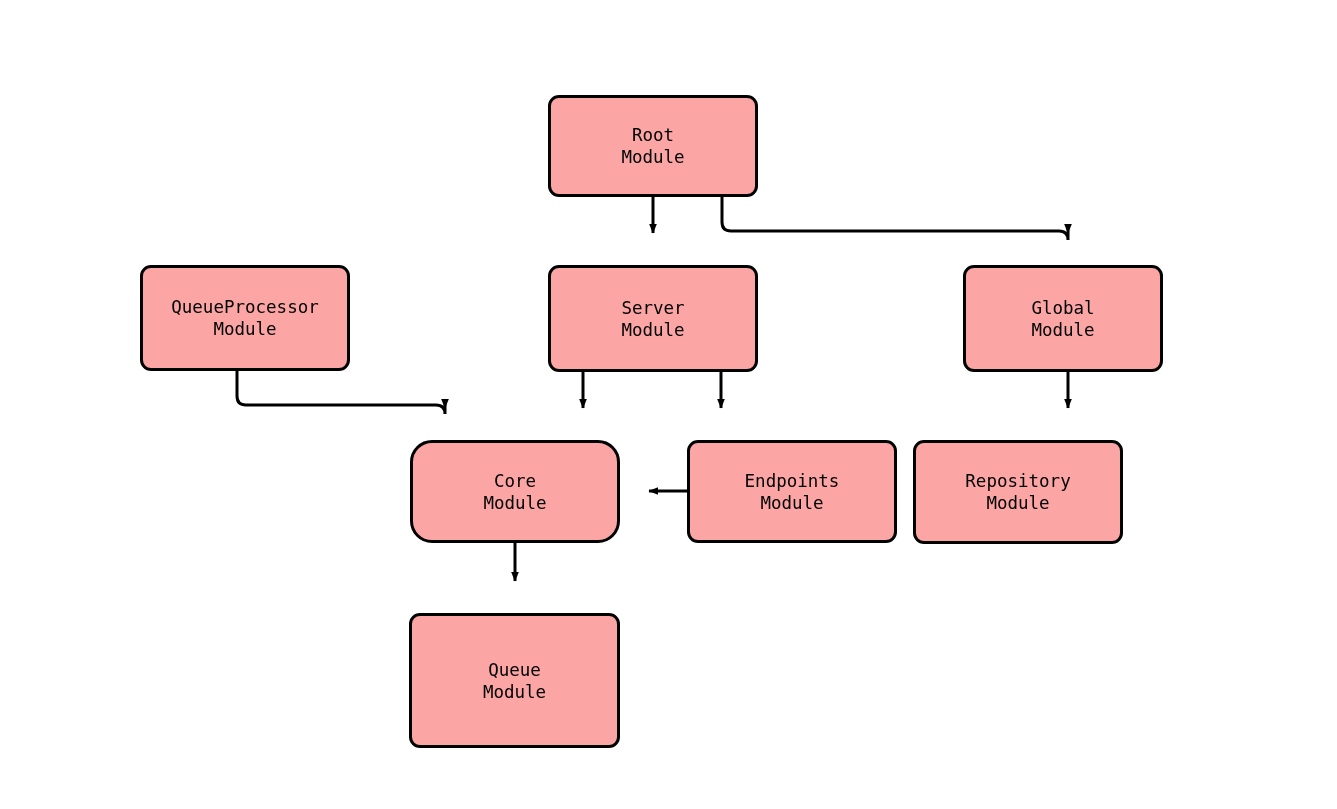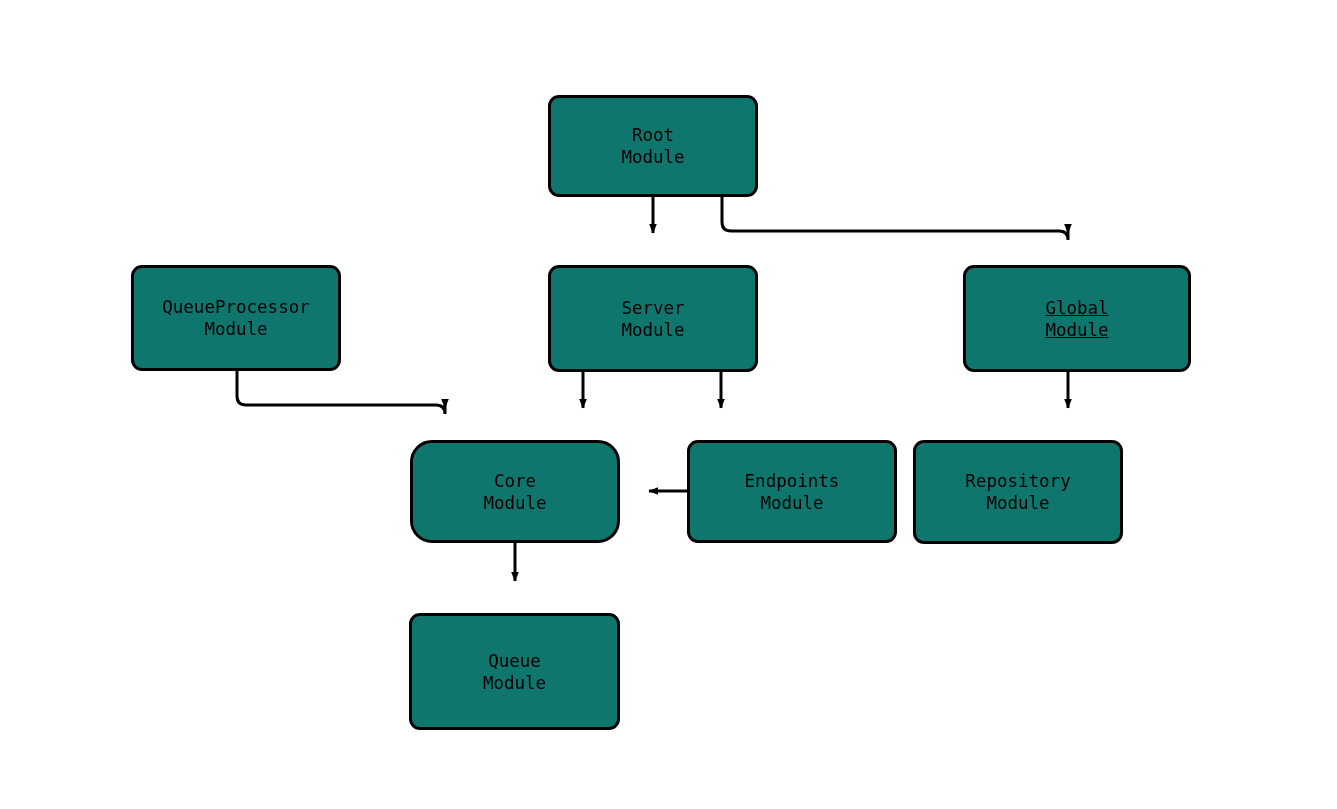--- a/index.html
+++ b/index.html
@@ -19,21 +19,21 @@
   #edge-layer {
     position: absolute;
     left: 0;
     top: 0;
     width: 1337px;
     height: 809px;
   }
   .node {
     position: absolute;
     box-sizing: border-box;
-    background: #0f766e;
+    background: #fca5a5;
     border: 3px solid #000000;
     border-radius: 11px;
     display: flex;
     flex-direction: column;
     align-items: center;
     justify-content: center;
     z-index: 2;
   }
   .node-label {
     font-family: "DejaVu Sans Mono", "Liberation Mono", monospace;
@@ -90,48 +90,48 @@
     <g>
       <path d="M 515,543 L 515,581" fill="none" stroke="#000000" stroke-width="3" marker-end="url(#arrowhead)"></path>
     </g>
   </svg>
 
   <div class="node" style="left:548px; top:95px; width:210px; height:102px;">
     <div class="node-label">Root</div>
     <div class="node-label">Module</div>
   </div>
 
-  <div class="node" style="left:131px; top:265px; width:210px; height:106px;">
+  <div class="node" style="left:140px; top:265px; width:210px; height:106px;">
     <div class="node-label">QueueProcessor</div>
     <div class="node-label">Module</div>
   </div>
 
   <div class="node" style="left:548px; top:265px; width:210px; height:107px;">
     <div class="node-label">Server</div>
     <div class="node-label">Module</div>
   </div>
 
-  <div class="node" style="left:963px; top:265px; width:228px; height:107px;text-decoration:underline;">
+  <div class="node" style="left:963px; top:265px; width:200px; height:107px;">
     <div class="node-label">Global</div>
     <div class="node-label">Module</div>
   </div>
 
   <div class="node" style="left:410px; top:440px; width:210px; height:103px;border-radius:22px;">
     <div class="node-label">Core</div>
     <div class="node-label">Module</div>
   </div>
 
   <div class="node" style="left:687px; top:440px; width:210px; height:103px;">
     <div class="node-label">Endpoints</div>
     <div class="node-label">Module</div>
   </div>
 
   <div class="node" style="left:913px; top:440px; width:210px; height:104px;">
     <div class="node-label">Repository</div>
     <div class="node-label">Module</div>
   </div>
 
-  <div class="node" style="left:409px; top:613px; width:211px; height:117px;">
+  <div class="node" style="left:409px; top:613px; width:211px; height:135px;">
     <div class="node-label">Queue</div>
     <div class="node-label">Module</div>
   </div>
 
 </div>
 
 </body></html>

